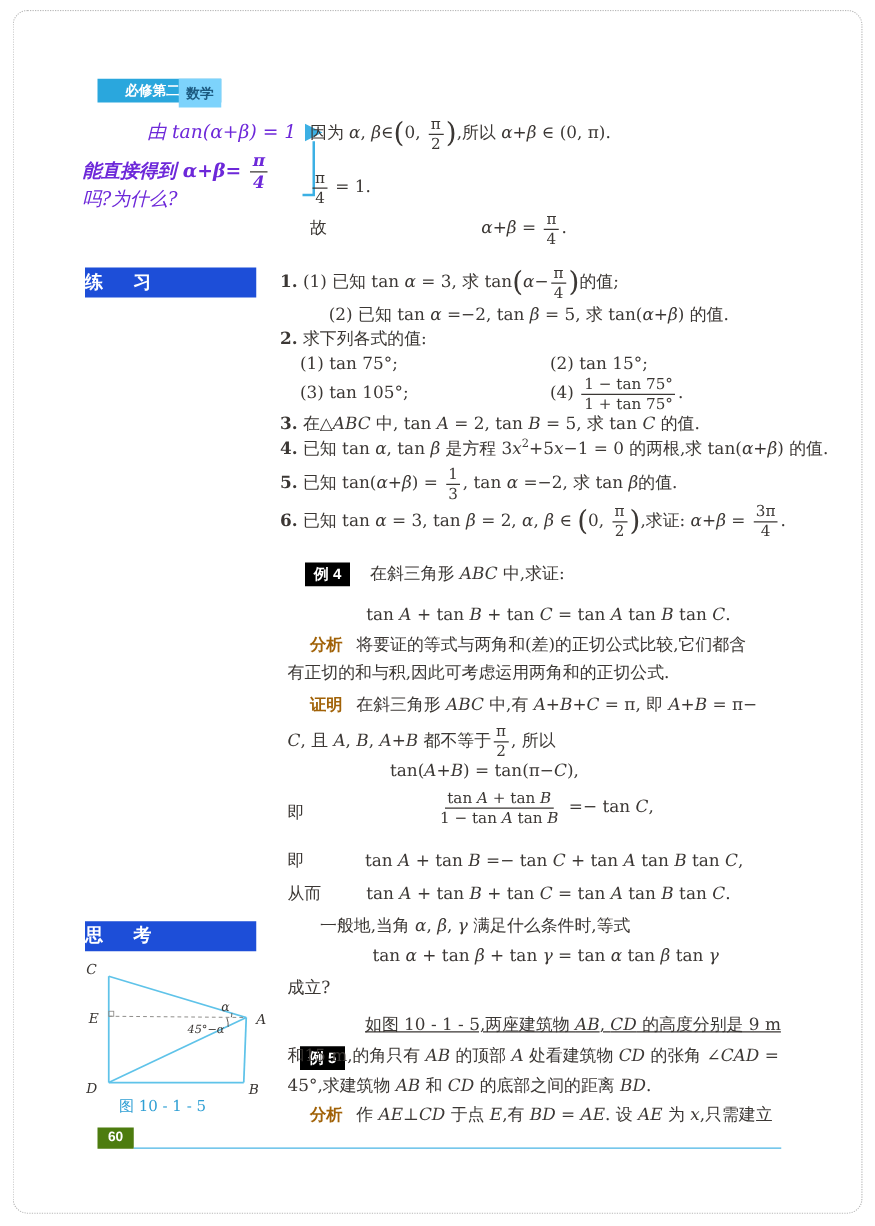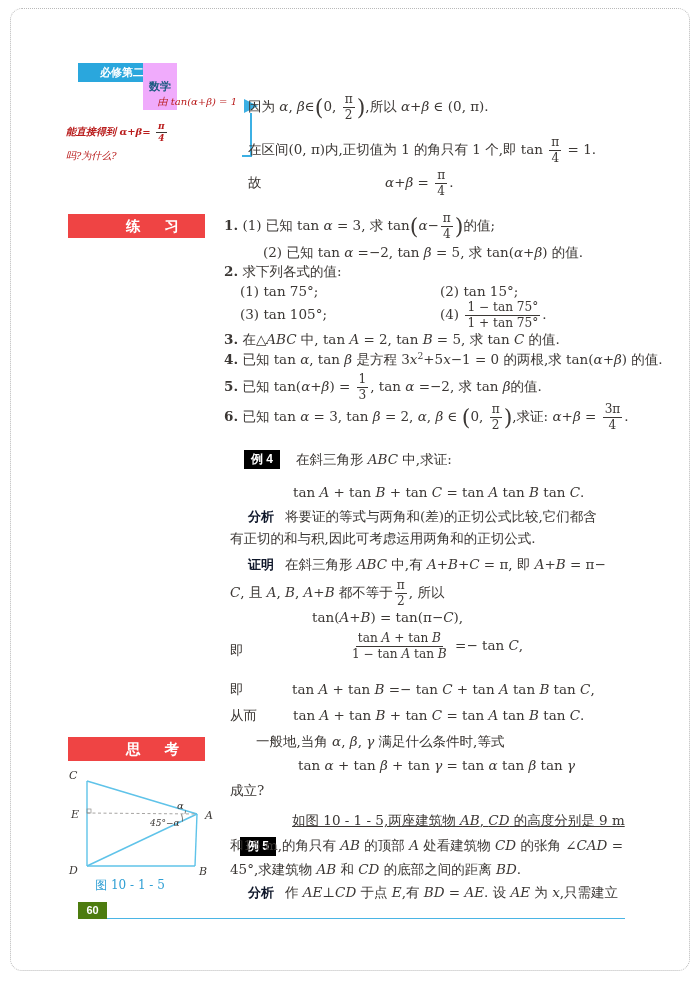--- a/index.html
+++ b/index.html
@@ -11,29 +11,29 @@
   .mi{font-style:italic;}
   .mb{font-weight:bold;}
   .msup{font-size:0.68em;vertical-align:super;line-height:0;}
   .frac{display:inline-flex;flex-direction:column;align-items:center;vertical-align:middle;
         margin:0 2px;font-size:0.9em;line-height:1.2;text-align:center;}
   .frac .fn{border-bottom:1px solid #3b3734;padding:0 2px;}
   .frac .fd{padding:0 2px;}
   .bigp{font-size:1.65em;font-weight:300;vertical-align:middle;line-height:1;font-family:"DejaVu Serif",serif;}
   .badge-book{position:absolute;left:78px;top:63px;background:#2aa7dd;color:#fff;
       font-family:"Liberation Sans",sans-serif;font-weight:bold;font-size:11px;padding:2px 22px;}
-  .badge-subj{position:absolute;left:143px;top:63px;background:#f0abfc;color:#1c5a80;
-      font-family:"Liberation Sans",sans-serif;font-weight:bold;font-size:11px;padding:16px 6px;}
-  .note{color:#b91c1c;font-size:10px;font-style:italic;}
-  .secbox{position:absolute;left:68px;width:137px;height:24px;background:#ef4444;color:#fff;
+  .badge-subj{position:absolute;left:143px;top:63px;background:#7dd3fc;color:#1c5a80;
+      font-family:"Liberation Sans",sans-serif;font-weight:bold;font-size:11px;padding:4px 6px;}
+  .note{color:#6d28d9;font-size:15px;font-style:italic;}
+  .secbox{position:absolute;left:68px;width:137px;height:24px;background:#1d4ed8;color:#fff;
       font-family:"Liberation Sans",sans-serif;font-weight:bold;font-size:14.5px;line-height:24px;
-      text-align:right;padding-right:16px;letter-spacing:10px;box-sizing:border-box;}
+      padding-right:16px;letter-spacing:10px;box-sizing:border-box;}
   .exbadge{background:#000000;color:#fff;font-family:"Liberation Sans",sans-serif;
       font-weight:bold;font-size:12px;padding:2px 7px;}
-  .lbl{color:#0f172a;font-family:"Liberation Sans",sans-serif;font-weight:bold;
+  .lbl{color:#a16207;font-family:"Liberation Sans",sans-serif;font-weight:bold;
       font-size:13px;margin-right:11px;}
   .cap{color:#2f9fd4;font-size:12px;}
   .pagenum{position:absolute;left:78px;top:902px;width:29px;height:17px;background:#4d7c0f;
       color:#fff;font-family:"Liberation Sans",sans-serif;font-weight:bold;font-size:11px;
       text-align:center;line-height:17px;}
   .pageline{position:absolute;left:107px;top:917.5px;width:518px;height:1.5px;background:#4ab5e5;}
   svg text{font-family:"DejaVu Serif",serif;}
 </style>
 </head>
 <body>
@@ -51,21 +51,21 @@
 <div class="abs note" style="left:66px;top:150px;"><span class="mr">吗?为什么?</span></div>
 <svg class="abs" style="left:240px;top:97px;width:22px;height:64px;" viewBox="0 0 22 64">
   <polygon points="4,2 18,9 4,16" fill="#3cb0e4"></polygon>
   <polyline points="11,16 11,59 2,59" fill="none" stroke="#3cb0e4" stroke-width="2"></polyline>
 </svg>
 
 <div class="abs" style="left:248px;top:92px;"><span class="mr">因为 </span><span class="mi">α</span><span class="mr">, </span><span class="mi">β</span><span class="mr">∈</span><span class="bigp">(</span><span class="mr">0, </span><span class="frac">
       <span class="fn"><span class="mr">π</span></span>
       <span class="fd"><span class="mr">2</span></span>
     </span><span class="bigp">)</span><span class="mr">,所以 </span><span class="mi">α</span><span class="mr">+</span><span class="mi">β</span><span class="mr"> ∈ (0, π).</span></div>
-<div class="abs" style="left:248px;top:135px;"><span class="mr">在区间(0, π)内,正切值为 1 的角只有 1 个,即 tan </span><span class="frac">
+<div class="abs" style="left:248px;top:135px;"><span class="frac">
       <span class="fn"><span class="mr">π</span></span>
       <span class="fd"><span class="mr">4</span></span>
     </span><span class="mr"> = 1.</span></div>
 <div class="abs" style="left:248px;top:174px;">故</div>
 <div class="abs" style="left:385px;top:168px;"><span class="mi">α</span><span class="mr">+</span><span class="mi">β</span><span class="mr"> = </span><span class="frac">
       <span class="fn"><span class="mr">π</span></span>
       <span class="fd"><span class="mr">4</span></span>
     </span><span class="mr">.</span></div>
 
 <div class="secbox" style="top:214px;">练  习</div>

